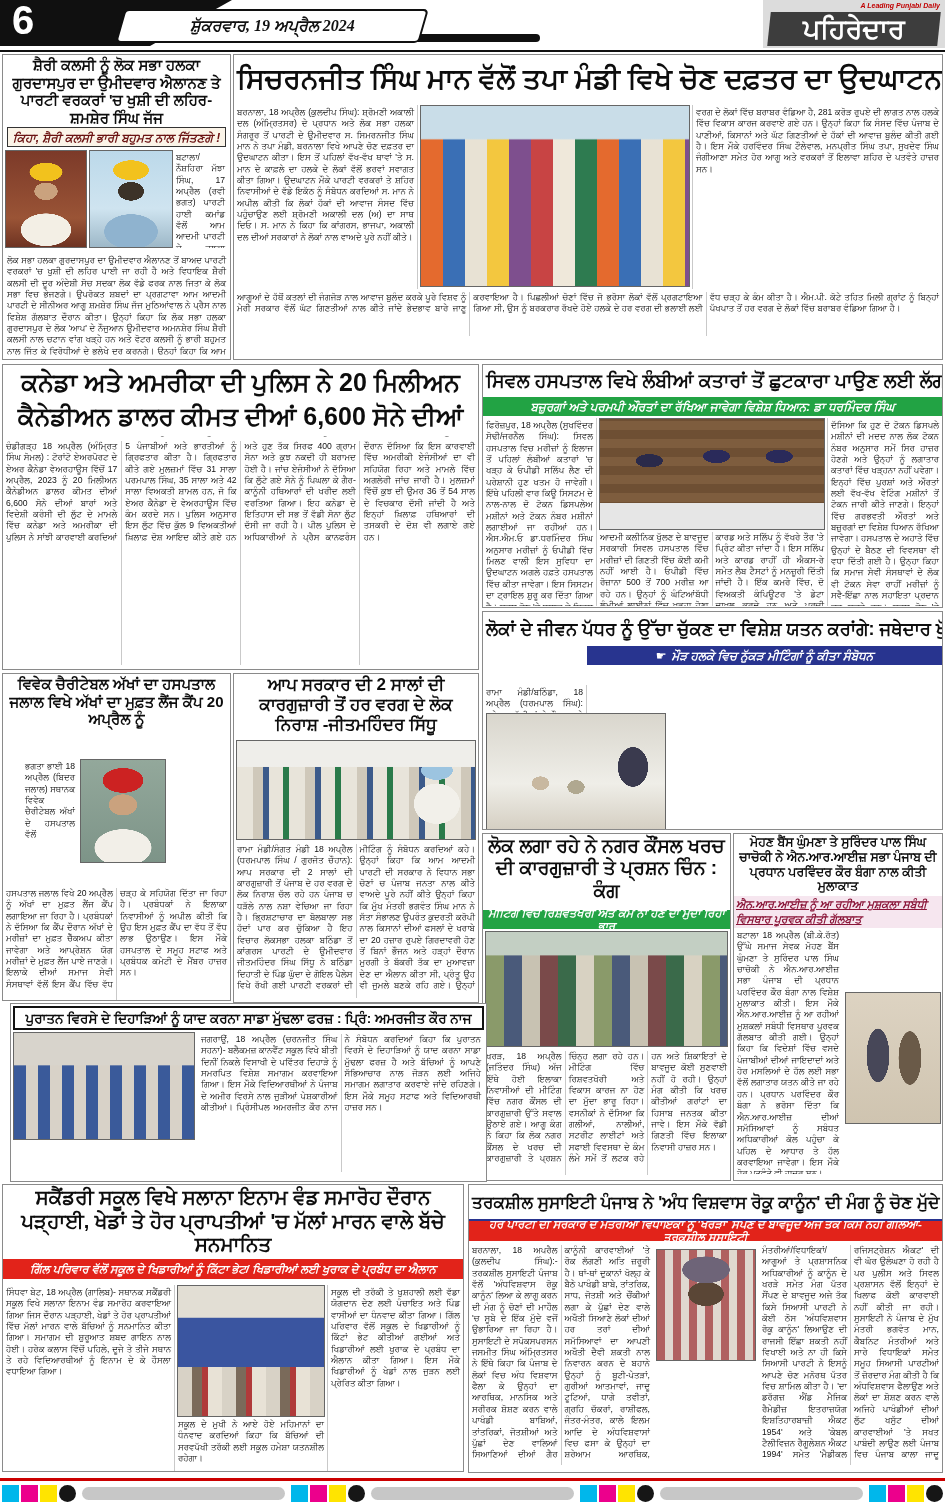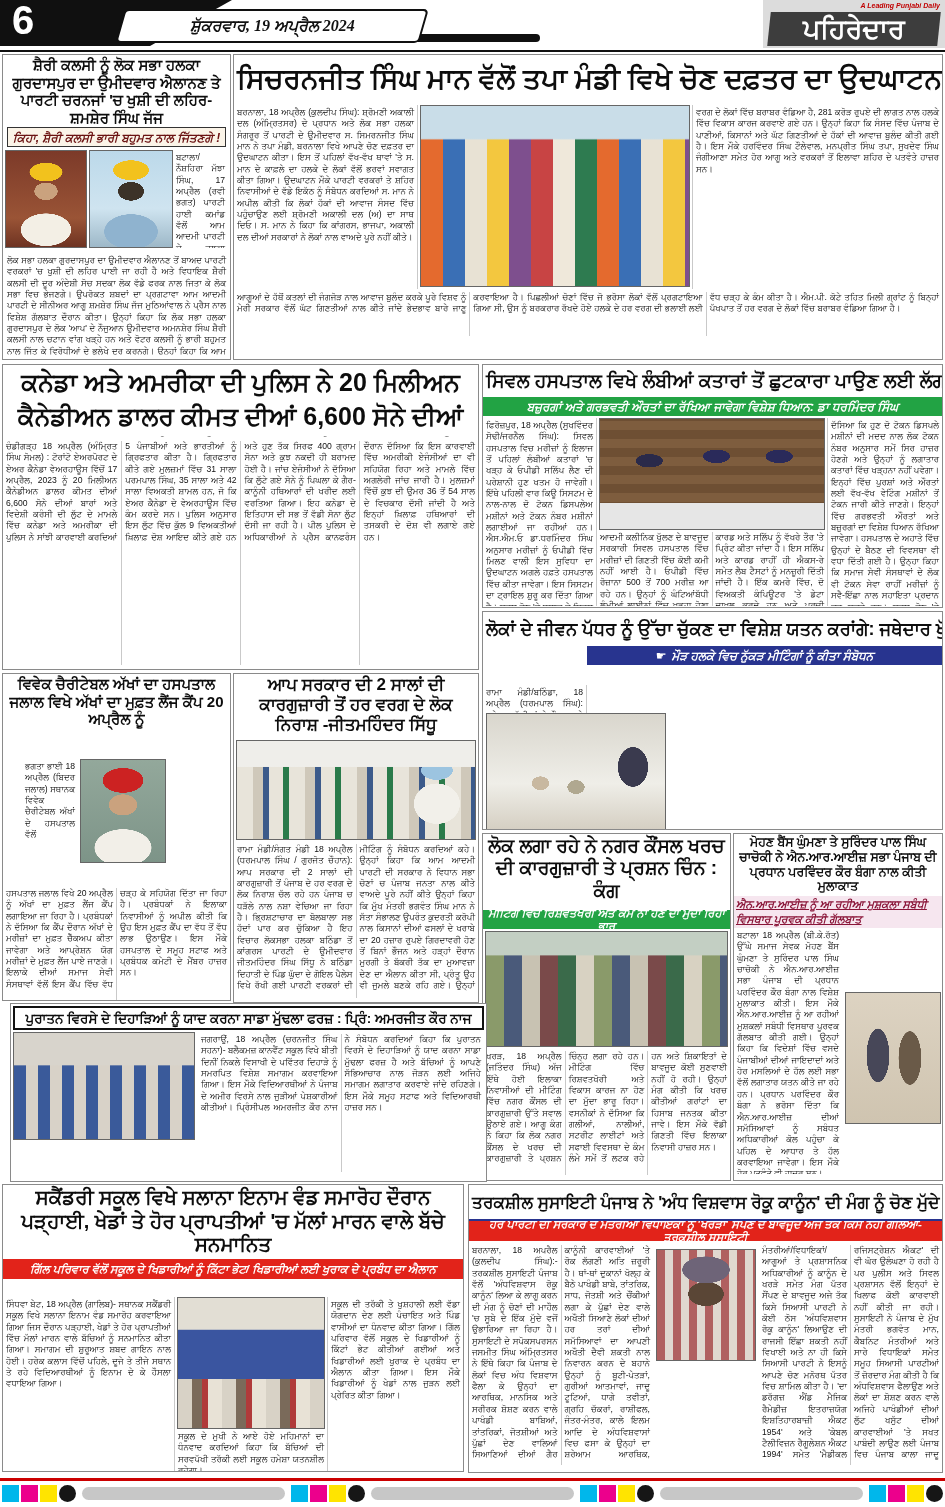--- a/index.html
+++ b/index.html
@@ -119,21 +119,21 @@
     </div>
     <div id="mh-logo">
       <div id="mh-tag">A Leading Punjabi Daily</div>
       <div id="mh-slab">
           <span style="transform:skewX(6deg);">ਪਹਿਰੇਦਾਰ</span>
         </div>
     </div>
   </div>
 
   <div class="art" style="left:2px;top:54px;width:229px;height:306px;">
-    <div class="hl" style="height:72px;font-size:15px;">ਸ਼ੈਰੀ ਕਲਸੀ ਨੂੰ ਲੋਕ ਸਭਾ ਹਲਕਾ ਗੁਰਦਾਸਪੁਰ ਦਾ ਉਮੀਦਵਾਰ ਐਲਾਨਣ ਤੇ ਪਾਰਟੀ ਚਰਨਜਾਂ 'ਚ ਖੁਸ਼ੀ ਦੀ ਲਹਿਰ-ਸ਼ਮਸ਼ੇਰ ਸਿੰਘ ਜੱਜ</div>
+    <div class="hl" style="height:72px;font-size:15px;">ਸ਼ੈਰੀ ਕਲਸੀ ਨੂੰ ਲੋਕ ਸਭਾ ਹਲਕਾ ਗੁਰਦਾਸਪੁਰ ਦਾ ਉਮੀਦਵਾਰ ਐਲਾਨਣ ਤੇ ਪਾਰਟੀ ਵਰਕਰਾਂ 'ਚ ਖੁਸ਼ੀ ਦੀ ਲਹਿਰ-ਸ਼ਮਸ਼ੇਰ ਸਿੰਘ ਜੱਜ</div>
     <div class="kicker-box" style="height:20px;margin:0 4px;font-size:12px;line-height:20px;">ਕਿਹਾ, ਸ਼ੈਰੀ ਕਲਸੀ ਭਾਰੀ ਬਹੁਮਤ ਨਾਲ ਜਿੱਤਣਗੇ !</div>
     <div class="row" style="height:100px;margin:3px 2px;">
       <div class="ph ph-sherry1" style="width:82px;height:98px;"></div>
       <div class="ph ph-sherry2" style="width:84px;height:98px;margin-left:2px;"></div>
       <div class="body-txt" style="flex:1;height:98px;">ਬਟਾਲਾ/ਨੌਸ਼ਹਿਰਾ ਮੱਝਾ ਸਿੰਘ, 17 ਅਪ੍ਰੈਲ (ਰਵੀ ਭਗਤ) ਪਾਰਟੀ ਹਾਈ ਕਮਾਂਡ ਵੱਲੋਂ ਆਮ ਆਦਮੀ ਪਾਰਟੀ ਦੇ ਹਲਕਾ ਵਿਧਾਇਕ ਬਟਾਲਾ ਅਤੇ ਸੂਬਾ ਪ੍ਰਧਾਨ ਅਮਨਸ਼ੇਰ ਸਿੰਘ ਸ਼ੈਰੀ ਕਲਸੀ ਨੂੰ</div>
     </div>
     <div class="body-txt" style="height:102px;margin:0 1px;">ਲੋਕ ਸਭਾ ਹਲਕਾ ਗੁਰਦਾਸਪੁਰ ਦਾ ਉਮੀਦਵਾਰ ਐਲਾਨਣ ਤੋਂ ਬਾਅਦ ਪਾਰਟੀ ਵਰਕਰਾਂ 'ਚ ਖੁਸ਼ੀ ਦੀ ਲਹਿਰ ਪਾਈ ਜਾ ਰਹੀ ਹੈ ਅਤੇ ਵਿਧਾਇਕ ਸ਼ੈਰੀ ਕਲਸੀ ਦੀ ਦੂਰ ਅੰਦੇਸ਼ੀ ਸੋਚ ਸਦਕਾ ਲੋਕ ਵੱਡੇ ਫਰਕ ਨਾਲ ਜਿਤਾ ਕੇ ਲੋਕ ਸਭਾ ਵਿਚ ਭੇਜਣਗੇ। ਉਪਰੋਕਤ ਸ਼ਬਦਾਂ ਦਾ ਪ੍ਰਗਟਾਵਾ ਆਮ ਆਦਮੀ ਪਾਰਟੀ ਦੇ ਸੀਨੀਅਰ ਆਗੂ ਸ਼ਮਸ਼ੇਰ ਸਿੰਘ ਜੱਜ ਮੁਠਿਆਂਵਾਲ ਨੇ ਪ੍ਰੈਸ ਨਾਲ ਵਿਸ਼ੇਸ਼ ਗੱਲਬਾਤ ਦੌਰਾਨ ਕੀਤਾ। ਉਨ੍ਹਾਂ ਕਿਹਾ ਕਿ ਲੋਕ ਸਭਾ ਹਲਕਾ ਗੁਰਦਾਸਪੁਰ ਦੇ ਲੋਕ 'ਆਪ' ਦੇ ਨੌਜੁਆਨ ਉਮੀਦਵਾਰ ਅਮਨਸ਼ੇਰ ਸਿੰਘ ਸ਼ੈਰੀ ਕਲਸੀ ਨਾਲ ਚਟਾਨ ਵਾਂਗ ਖੜ੍ਹੇ ਹਨ ਅਤੇ ਵੋਟਰ ਕਲਸੀ ਨੂੰ ਭਾਰੀ ਬਹੁਮਤ ਨਾਲ ਜਿੱਤ ਕੇ ਵਿਰੋਧੀਆਂ ਦੇ ਭੁਲੇਖੇ ਦੂਰ ਕਰਨਗੇ। ਉਨ੍ਹਾਂ ਕਿਹਾ ਕਿ ਆਮ ਆਦਮੀ ਪਾਰਟੀ ਲੋਕ ਸਭਾ ਚੋਣਾਂ ਲਈ ਉਮੀਦਵਾਰਾਂ ਦਾ ਐਲਾਨ ਕਰਨ ਵਿਚ ਮੋਹਰੀ ਰਹੀ ਹੈ।</div>
   </div>
 
   <div class="art" style="left:233px;top:54px;width:710px;height:306px;">
@@ -147,21 +147,21 @@
   </div>
 
   <div class="art" style="left:2px;top:364px;width:477px;height:306px;">
     <div class="hl" style="height:72px;font-size:25px;line-height:1.35;">ਕਨੇਡਾ ਅਤੇ ਅਮਰੀਕਾ ਦੀ ਪੁਲਿਸ ਨੇ 20 ਮਿਲੀਅਨ ਕੈਨੇਡੀਅਨ ਡਾਲਰ ਕੀਮਤ ਦੀਆਂ 6,600 ਸੋਨੇ ਦੀਆਂ ਬਾਰਾਂ ਲੁੱਟਣ ਵਾਲੇ 5 ਪੰਜਾਬੀਆਂ ਅਤੇ ਭਾਰਤੀਆਂ ਨੂੰ ਕੀਤਾ ਗ੍ਰਿਫਤਾਰ</div>
     <div class="body-txt cols4" style="height:228px;margin-top:2px;">ਚੰਡੀਗੜ੍ਹ 18 ਅਪ੍ਰੈਲ (ਅੰਮ੍ਰਿਤ ਸਿੰਘ ਸੋਮਲ) : ਟੋਰਾਂਟੋ ਏਅਰਪੋਰਟ ਦੇ ਏਅਰ ਕੈਨੇਡਾ ਵੇਅਰਹਾਊਸ ਵਿੱਚੋਂ 17 ਅਪ੍ਰੈਲ, 2023 ਨੂੰ 20 ਮਿਲੀਅਨ ਕੈਨੇਡੀਅਨ ਡਾਲਰ ਕੀਮਤ ਦੀਆਂ 6,600 ਸੋਨੇ ਦੀਆਂ ਬਾਰਾਂ ਅਤੇ ਵਿਦੇਸ਼ੀ ਕਰੰਸੀ ਦੀ ਲੁੱਟ ਦੇ ਮਾਮਲੇ ਵਿੱਚ ਕਨੇਡਾ ਅਤੇ ਅਮਰੀਕਾ ਦੀ ਪੁਲਿਸ ਨੇ ਸਾਂਝੀ ਕਾਰਵਾਈ ਕਰਦਿਆਂ 5 ਪੰਜਾਬੀਆਂ ਅਤੇ ਭਾਰਤੀਆਂ ਨੂੰ ਗ੍ਰਿਫਤਾਰ ਕੀਤਾ ਹੈ। ਗ੍ਰਿਫਤਾਰ ਕੀਤੇ ਗਏ ਮੁਲਜ਼ਮਾਂ ਵਿੱਚ 31 ਸਾਲਾ ਪਰਮਪਾਲ ਸਿੰਘ, 35 ਸਾਲਾ ਅਤੇ 42 ਸਾਲਾ ਵਿਅਕਤੀ ਸ਼ਾਮਲ ਹਨ, ਜੋ ਕਿ ਏਅਰ ਕੈਨੇਡਾ ਦੇ ਵੇਅਰਹਾਊਸ ਵਿੱਚ ਕੰਮ ਕਰਦੇ ਸਨ। ਪੁਲਿਸ ਅਨੁਸਾਰ ਇਸ ਲੁੱਟ ਵਿੱਚ ਕੁੱਲ 9 ਵਿਅਕਤੀਆਂ ਖ਼ਿਲਾਫ਼ ਦੋਸ਼ ਆਇਦ ਕੀਤੇ ਗਏ ਹਨ ਅਤੇ ਹੁਣ ਤੱਕ ਸਿਰਫ 400 ਗ੍ਰਾਮ ਸੋਨਾ ਅਤੇ ਕੁਝ ਨਕਦੀ ਹੀ ਬਰਾਮਦ ਹੋਈ ਹੈ। ਜਾਂਚ ਏਜੰਸੀਆਂ ਨੇ ਦੱਸਿਆ ਕਿ ਲੁੱਟੇ ਗਏ ਸੋਨੇ ਨੂੰ ਪਿਘਲਾ ਕੇ ਗੈਰ-ਕਾਨੂੰਨੀ ਹਥਿਆਰਾਂ ਦੀ ਖਰੀਦ ਲਈ ਵਰਤਿਆ ਗਿਆ। ਇਹ ਕਨੇਡਾ ਦੇ ਇਤਿਹਾਸ ਦੀ ਸਭ ਤੋਂ ਵੱਡੀ ਸੋਨਾ ਲੁੱਟ ਦੱਸੀ ਜਾ ਰਹੀ ਹੈ। ਪੀਲ ਪੁਲਿਸ ਦੇ ਅਧਿਕਾਰੀਆਂ ਨੇ ਪ੍ਰੈਸ ਕਾਨਫਰੰਸ ਦੌਰਾਨ ਦੱਸਿਆ ਕਿ ਇਸ ਕਾਰਵਾਈ ਵਿੱਚ ਅਮਰੀਕੀ ਏਜੰਸੀਆਂ ਦਾ ਵੀ ਸਹਿਯੋਗ ਰਿਹਾ ਅਤੇ ਮਾਮਲੇ ਵਿੱਚ ਅਗਲੇਰੀ ਜਾਂਚ ਜਾਰੀ ਹੈ। ਮੁਲਜ਼ਮਾਂ ਵਿੱਚੋਂ ਕੁਝ ਦੀ ਉਮਰ 36 ਤੋਂ 54 ਸਾਲ ਦੇ ਵਿਚਕਾਰ ਦੱਸੀ ਜਾਂਦੀ ਹੈ ਅਤੇ ਇਨ੍ਹਾਂ ਖ਼ਿਲਾਫ਼ ਹਥਿਆਰਾਂ ਦੀ ਤਸਕਰੀ ਦੇ ਦੋਸ਼ ਵੀ ਲਗਾਏ ਗਏ ਹਨ।</div>
   </div>
 
   <div class="art" style="left:482px;top:364px;width:461px;height:244px;">
     <div class="hl" style="height:32px;font-size:19px;white-space:nowrap;line-height:30px;">ਸਿਵਲ ਹਸਪਤਾਲ ਵਿਖੇ ਲੰਬੀਆਂ ਕਤਾਰਾਂ ਤੋਂ ਛੁਟਕਾਰਾ ਪਾਉਣ ਲਈ ਲੱਗਣਗੀਆਂ ਟੋਕਨ ਮਸ਼ੀਨਾਂ</div>
     <div class="strip strip-green" style="height:19px;font-size:12px;">
-      <span>ਬਜ਼ੁਰਗਾਂ ਅਤੇ ਗਰਭਵਤੀ ਔਰਤਾਂ ਦਾ ਰੱਖਿਆ ਜਾਵੇਗਾ ਵਿਸ਼ੇਸ਼ ਧਿਆਨ: ਡਾ ਧਰਮਿੰਦਰ ਸਿੰਘ</span>
+      <span>ਬਜ਼ੁਰਗਾਂ ਅਤੇ ਪਰਮਪੀ ਔਰਤਾਂ ਦਾ ਰੱਖਿਆ ਜਾਵੇਗਾ ਵਿਸ਼ੇਸ਼ ਧਿਆਨ: ਡਾ ਧਰਮਿੰਦਰ ਸਿੰਘ</span>
     </div>
     <div class="row" style="height:188px;margin-top:2px;">
       <div class="body-txt colrule-r" style="width:114px;height:100%;">ਫਿਰੋਜ਼ਪੁਰ, 18 ਅਪ੍ਰੈਲ (ਸੁਖਵਿੰਦਰ ਸੋਢੀ/ਜਰਨੈਲ ਸਿੰਘ): ਸਿਵਲ ਹਸਪਤਾਲ ਵਿਚ ਮਰੀਜ਼ਾਂ ਨੂੰ ਇਲਾਜ ਤੋਂ ਪਹਿਲਾਂ ਲੰਬੀਆਂ ਕਤਾਰਾਂ 'ਚ ਖੜ੍ਹ ਕੇ ਓਪੀਡੀ ਸਲਿੱਪ ਲੈਣ ਦੀ ਪਰੇਸ਼ਾਨੀ ਹੁਣ ਖਤਮ ਹੋ ਜਾਵੇਗੀ। ਇੱਥੇ ਪਹਿਲੀ ਵਾਰ ਕਿਊ ਸਿਸਟਮ ਦੇ ਨਾਲ-ਨਾਲ ਦੋ ਟੋਕਨ ਡਿਸਪਲੇਅ ਮਸ਼ੀਨਾਂ ਅਤੇ ਟੋਕਨ ਨੰਬਰ ਮਸ਼ੀਨਾਂ ਲਗਾਈਆਂ ਜਾ ਰਹੀਆਂ ਹਨ। ਐਸ.ਐਮ.ਓ ਡਾ.ਧਰਮਿੰਦਰ ਸਿੰਘ ਅਨੁਸਾਰ ਮਰੀਜ਼ਾਂ ਨੂੰ ਓਪੀਡੀ ਵਿੱਚ ਮਿਲਣ ਵਾਲੀ ਇਸ ਸੁਵਿਧਾ ਦਾ ਉਦਘਾਟਨ ਅਗਲੇ ਹਫ਼ਤੇ ਹਸਪਤਾਲ ਵਿੱਚ ਕੀਤਾ ਜਾਵੇਗਾ। ਇਸ ਸਿਸਟਮ ਦਾ ਟ੍ਰਾਇਲ ਸ਼ੁਰੂ ਕਰ ਦਿੱਤਾ ਗਿਆ ਹੈ। ਸਫਲ ਹੋਣ 'ਤੇ ਬਲਾਕ ਦੇ ਸਿਵਲ ਹਸਪਤਾਲਾਂ ਵਿੱਚ ਇਸ ਨੂੰ ਲਾਗੂ ਕੀਤਾ ਜਾਵੇਗਾ। ਇੱਥੇ ਦੱਸ ਦੇਈਏ ਕਿ ਆਮ</div>
       <div style="width:230px;display:flex;flex-direction:column;">
         <div class="ph ph-hospital" style="width:226px;height:112px;margin:0 2px;"></div>
         <div class="body-txt cols2" style="flex:1;">ਆਦਮੀ ਕਲੀਨਿਕ ਖੁੱਲਣ ਦੇ ਬਾਵਜੂਦ ਸਰਕਾਰੀ ਸਿਵਲ ਹਸਪਤਾਲ ਵਿੱਚ ਮਰੀਜ਼ਾਂ ਦੀ ਗਿਣਤੀ ਵਿੱਚ ਕੋਈ ਕਮੀ ਨਹੀਂ ਆਈ ਹੈ। ਓਪੀਡੀ ਵਿੱਚ ਰੋਜ਼ਾਨਾ 500 ਤੋਂ 700 ਮਰੀਜ਼ ਆ ਰਹੇ ਹਨ। ਉਨ੍ਹਾਂ ਨੂੰ ਘੰਟਿਆਂਬੱਧੀ ਲੰਮੀਆਂ ਲਾਈਨਾਂ ਵਿੱਚ ਖੜ੍ਹਾ ਹੋਣਾ ਪੈਂਦਾ ਹੈ। ਮੌਜੂਦਾ ਸਿਸਟਮ ਮੁਤਾਬਕ ਇਲਾਜ ਤੋਂ ਪਹਿਲਾਂ ਕਾਰਡ ਤਿਆਰ ਕਰਨ ਲਈ ਮਰੀਜ਼ ਦਾ ਡਾਟਾ ਆਨਲਾਈਨ ਕੰਪਿਊਟਰ 'ਤੇ ਐਂਟਰ ਕੀਤਾ ਜਾਂਦਾ ਹੈ। ਦਾਖਲੇ ਤੋਂ ਬਾਅਦ, ਕਾਰਡ ਅਤੇ ਸਲਿੱਪ ਨੂੰ ਵੱਖਰੇ ਤੌਰ 'ਤੇ ਪ੍ਰਿੰਟ ਕੀਤਾ ਜਾਂਦਾ ਹੈ। ਇਸ ਸਲਿੱਪ ਅਤੇ ਕਾਰਡ ਰਾਹੀਂ ਹੀ ਐਕਸ-ਰੇ ਸਮੇਤ ਲੈਬ ਟੈਸਟਾਂ ਨੂੰ ਮਨਜ਼ੂਰੀ ਦਿੱਤੀ ਜਾਂਦੀ ਹੈ। ਇੱਕ ਕਮਰੇ ਵਿੱਚ, ਦੋ ਵਿਅਕਤੀ ਕੰਪਿਊਟਰ 'ਤੇ ਡੇਟਾ ਦਾਖਲ ਕਰਦੇ ਹਨ ਅਤੇ ਪਰਚੀ ਤਿਆਰ ਕਰਦੇ ਹਨ। ਕਮਰੇ ਵਿੱਚ ਹੋਰ ਕੰਪਿਊਟਰ ਅਤੇ ਸਟਾਫ਼ ਲਗਾਉਣ ਲਈ ਕੋਈ ਥਾਂ ਨਹੀਂ ਬਚੀ ਹੈ। ਐਸ.ਐਮ.ਓ ਡਾ.ਧਰਮਿੰਦਰ ਸਿੰਘ ਨੇ</div>
       </div>
       <div class="body-txt colrule-l" style="flex:1;height:100%;">ਦੱਸਿਆ ਕਿ ਹੁਣ ਦੋ ਟੋਕਨ ਡਿਸਪਲੇ ਮਸ਼ੀਨਾਂ ਦੀ ਮਦਦ ਨਾਲ ਲੋਕ ਟੋਕਨ ਨੰਬਰ ਅਨੁਸਾਰ ਸਮੇਂ ਸਿਰ ਹਾਜ਼ਰ ਹੋਣਗੇ ਅਤੇ ਉਨ੍ਹਾਂ ਨੂੰ ਲਗਾਤਾਰ ਕਤਾਰਾਂ ਵਿੱਚ ਖੜ੍ਹਨਾ ਨਹੀਂ ਪਵੇਗਾ। ਇਨ੍ਹਾਂ ਵਿੱਚ ਪੁਰਸ਼ਾਂ ਅਤੇ ਔਰਤਾਂ ਲਈ ਵੱਖ-ਵੱਖ ਵੇਟਿੰਗ ਮਸ਼ੀਨਾਂ ਤੋਂ ਟੋਕਨ ਜਾਰੀ ਕੀਤੇ ਜਾਣਗੇ। ਇਨ੍ਹਾਂ ਵਿੱਚ ਗਰਭਵਤੀ ਔਰਤਾਂ ਅਤੇ ਬਜ਼ੁਰਗਾਂ ਦਾ ਵਿਸ਼ੇਸ਼ ਧਿਆਨ ਰੱਖਿਆ ਜਾਵੇਗਾ। ਹਸਪਤਾਲ ਦੇ ਅਹਾਤੇ ਵਿੱਚ ਉਨ੍ਹਾਂ ਦੇ ਬੈਠਣ ਦੀ ਵਿਵਸਥਾ ਵੀ ਵਧਾ ਦਿੱਤੀ ਗਈ ਹੈ। ਉਨ੍ਹਾ ਕਿਹਾ ਕਿ ਸਮਾਜ ਸੇਵੀ ਸੰਸਥਾਵਾਂ ਦੇ ਲੋਕ ਵੀ ਟੋਕਨ ਸੇਵਾ ਰਾਹੀਂ ਮਰੀਜ਼ਾਂ ਨੂੰ ਸਵੈ-ਇੱਛਾ ਨਾਲ ਸਹਾਇਤਾ ਪ੍ਰਦਾਨ ਕਰ ਸਕਦੇ ਹਨ। ਸਫਲ ਹੋਣ 'ਤੇ ਬਲਾਕ ਦੇ ਹੋਰ ਸਿਵਲ ਹਸਪਤਾਲਾਂ ਵਿੱਚ ਵੀ ਇਸ ਨੂੰ ਲਾਗੂ ਕੀਤਾ ਜਾਵੇਗਾ।</div>
     </div>
   </div>
@@ -218,21 +218,21 @@
       <div class="ph ph-class" style="width:182px;height:108px;"></div>
       <div class="body-txt cols2" style="flex:1;height:100%;margin-left:3px;">ਜਗਰਾਉਂ, 18 ਅਪ੍ਰੈਲ (ਚਰਨਜੀਤ ਸਿੰਘ ਸਹਨਾ)- ਬਲੈਕਮਜ਼ ਕਾਨਵੈਂਟ ਸਕੂਲ ਵਿਖੇ ਬੀਤੀ ਦਿਨੀਂ ਨਿਕਲੇ ਵਿਸਾਖੀ ਦੇ ਪਵਿੱਤਰ ਦਿਹਾੜੇ ਨੂੰ ਸਮਰਪਿਤ ਵਿਸ਼ੇਸ਼ ਸਮਾਗਮ ਕਰਵਾਇਆ ਗਿਆ। ਇਸ ਮੌਕੇ ਵਿਦਿਆਰਥੀਆਂ ਨੇ ਪੰਜਾਬ ਦੇ ਅਮੀਰ ਵਿਰਸੇ ਨਾਲ ਜੁੜੀਆਂ ਪੇਸ਼ਕਾਰੀਆਂ ਕੀਤੀਆਂ। ਪ੍ਰਿੰਸੀਪਲ ਅਮਰਜੀਤ ਕੌਰ ਨਾਜ ਨੇ ਸੰਬੋਧਨ ਕਰਦਿਆਂ ਕਿਹਾ ਕਿ ਪੁਰਾਤਨ ਵਿਰਸੇ ਦੇ ਦਿਹਾੜਿਆਂ ਨੂੰ ਯਾਦ ਕਰਨਾ ਸਾਡਾ ਮੁੱਢਲਾ ਫਰਜ਼ ਹੈ ਅਤੇ ਬੱਚਿਆਂ ਨੂੰ ਆਪਣੇ ਸੱਭਿਆਚਾਰ ਨਾਲ ਜੋੜਨ ਲਈ ਅਜਿਹੇ ਸਮਾਗਮ ਲਗਾਤਾਰ ਕਰਵਾਏ ਜਾਂਦੇ ਰਹਿਣਗੇ। ਇਸ ਮੌਕੇ ਸਮੂਹ ਸਟਾਫ ਅਤੇ ਵਿਦਿਆਰਥੀ ਹਾਜ਼ਰ ਸਨ।</div>
     </div>
   </div>
 
   <div class="art" style="left:2px;top:1184px;width:462px;height:288px;">
     <div class="hl" style="height:74px;font-size:20px;">ਸਕੈਂਡਰੀ ਸਕੂਲ ਵਿਖੇ ਸਲਾਨਾ ਇਨਾਮ ਵੰਡ ਸਮਾਰੋਹ ਦੌਰਾਨ ਪੜ੍ਹਾਈ, ਖੇਡਾਂ ਤੇ ਹੋਰ ਪ੍ਰਾਪਤੀਆਂ 'ਚ ਮੱਲਾਂ ਮਾਰਨ ਵਾਲੇ ਬੱਚੇ ਸਨਮਾਨਿਤ</div>
     <div class="strip strip-red" style="height:20px;font-size:11.5px;">
       <span>ਗਿੱਲ ਪਰਿਵਾਰ ਵੱਲੋਂ ਸਕੂਲ ਦੇ ਖਿਡਾਰੀਆਂ ਨੂੰ ਕਿੱਟਾ ਭੇਟ/ ਖਿਡਾਰੀਆਂ ਲਈ ਖੁਰਾਕ ਦੇ ਪ੍ਰਬੰਧ ਦਾ ਐਲਾਨ</span>
     </div>
-    <div class="row" style="height:188px;margin-top:18px;">
+    <div class="row" style="height:188px;margin-top:6px;">
       <div class="body-txt colrule-r" style="width:172px;height:100%;">ਸਿੰਧਵਾ ਬੇਟ, 18 ਅਪ੍ਰੈਲ (ਗਾਲਿਬ)- ਸਥਾਨਕ ਸਕੈਂਡਰੀ ਸਕੂਲ ਵਿਖੇ ਸਲਾਨਾ ਇਨਾਮ ਵੰਡ ਸਮਾਰੋਹ ਕਰਵਾਇਆ ਗਿਆ ਜਿਸ ਦੌਰਾਨ ਪੜ੍ਹਾਈ, ਖੇਡਾਂ ਤੇ ਹੋਰ ਪ੍ਰਾਪਤੀਆਂ ਵਿੱਚ ਮੱਲਾਂ ਮਾਰਨ ਵਾਲੇ ਬੱਚਿਆਂ ਨੂੰ ਸਨਮਾਨਿਤ ਕੀਤਾ ਗਿਆ। ਸਮਾਗਮ ਦੀ ਸ਼ੁਰੂਆਤ ਸ਼ਬਦ ਗਾਇਨ ਨਾਲ ਹੋਈ। ਹਰੇਕ ਕਲਾਸ ਵਿੱਚੋਂ ਪਹਿਲੇ, ਦੂਜੇ ਤੇ ਤੀਜੇ ਸਥਾਨ ਤੇ ਰਹੇ ਵਿਦਿਆਰਥੀਆਂ ਨੂੰ ਇਨਾਮ ਦੇ ਕੇ ਹੌਸਲਾ ਵਧਾਇਆ ਗਿਆ।</div>
       <div style="width:152px;display:flex;flex-direction:column;">
         <div class="ph ph-school" style="width:148px;height:132px;margin:0 2px;"></div>
         <div class="body-txt" style="flex:1;">ਸਕੂਲ ਦੇ ਮੁਖੀ ਨੇ ਆਏ ਹੋਏ ਮਹਿਮਾਨਾਂ ਦਾ ਧੰਨਵਾਦ ਕਰਦਿਆਂ ਕਿਹਾ ਕਿ ਬੱਚਿਆਂ ਦੀ ਸਰਵਪੱਖੀ ਤਰੱਕੀ ਲਈ ਸਕੂਲ ਹਮੇਸ਼ਾ ਯਤਨਸ਼ੀਲ ਰਹੇਗਾ।</div>
       </div>
       <div class="body-txt colrule-l" style="flex:1;height:100%;">ਸਕੂਲ ਦੀ ਤਰੱਕੀ ਤੇ ਖੁਸ਼ਹਾਲੀ ਲਈ ਵੱਡਾ ਯੋਗਦਾਨ ਦੇਣ ਲਈ ਪੰਚਾਇਤ ਅਤੇ ਪਿੰਡ ਵਾਸੀਆਂ ਦਾ ਧੰਨਵਾਦ ਕੀਤਾ ਗਿਆ। ਗਿੱਲ ਪਰਿਵਾਰ ਵੱਲੋਂ ਸਕੂਲ ਦੇ ਖਿਡਾਰੀਆਂ ਨੂੰ ਕਿੱਟਾਂ ਭੇਟ ਕੀਤੀਆਂ ਗਈਆਂ ਅਤੇ ਖਿਡਾਰੀਆਂ ਲਈ ਖੁਰਾਕ ਦੇ ਪ੍ਰਬੰਧ ਦਾ ਐਲਾਨ ਕੀਤਾ ਗਿਆ। ਇਸ ਮੌਕੇ ਖਿਡਾਰੀਆਂ ਨੂੰ ਖੇਡਾਂ ਨਾਲ ਜੁੜਨ ਲਈ ਪ੍ਰੇਰਿਤ ਕੀਤਾ ਗਿਆ।</div>
     </div>
   </div>
 
   <div class="art" style="left:468px;top:1184px;width:475px;height:289px;">

